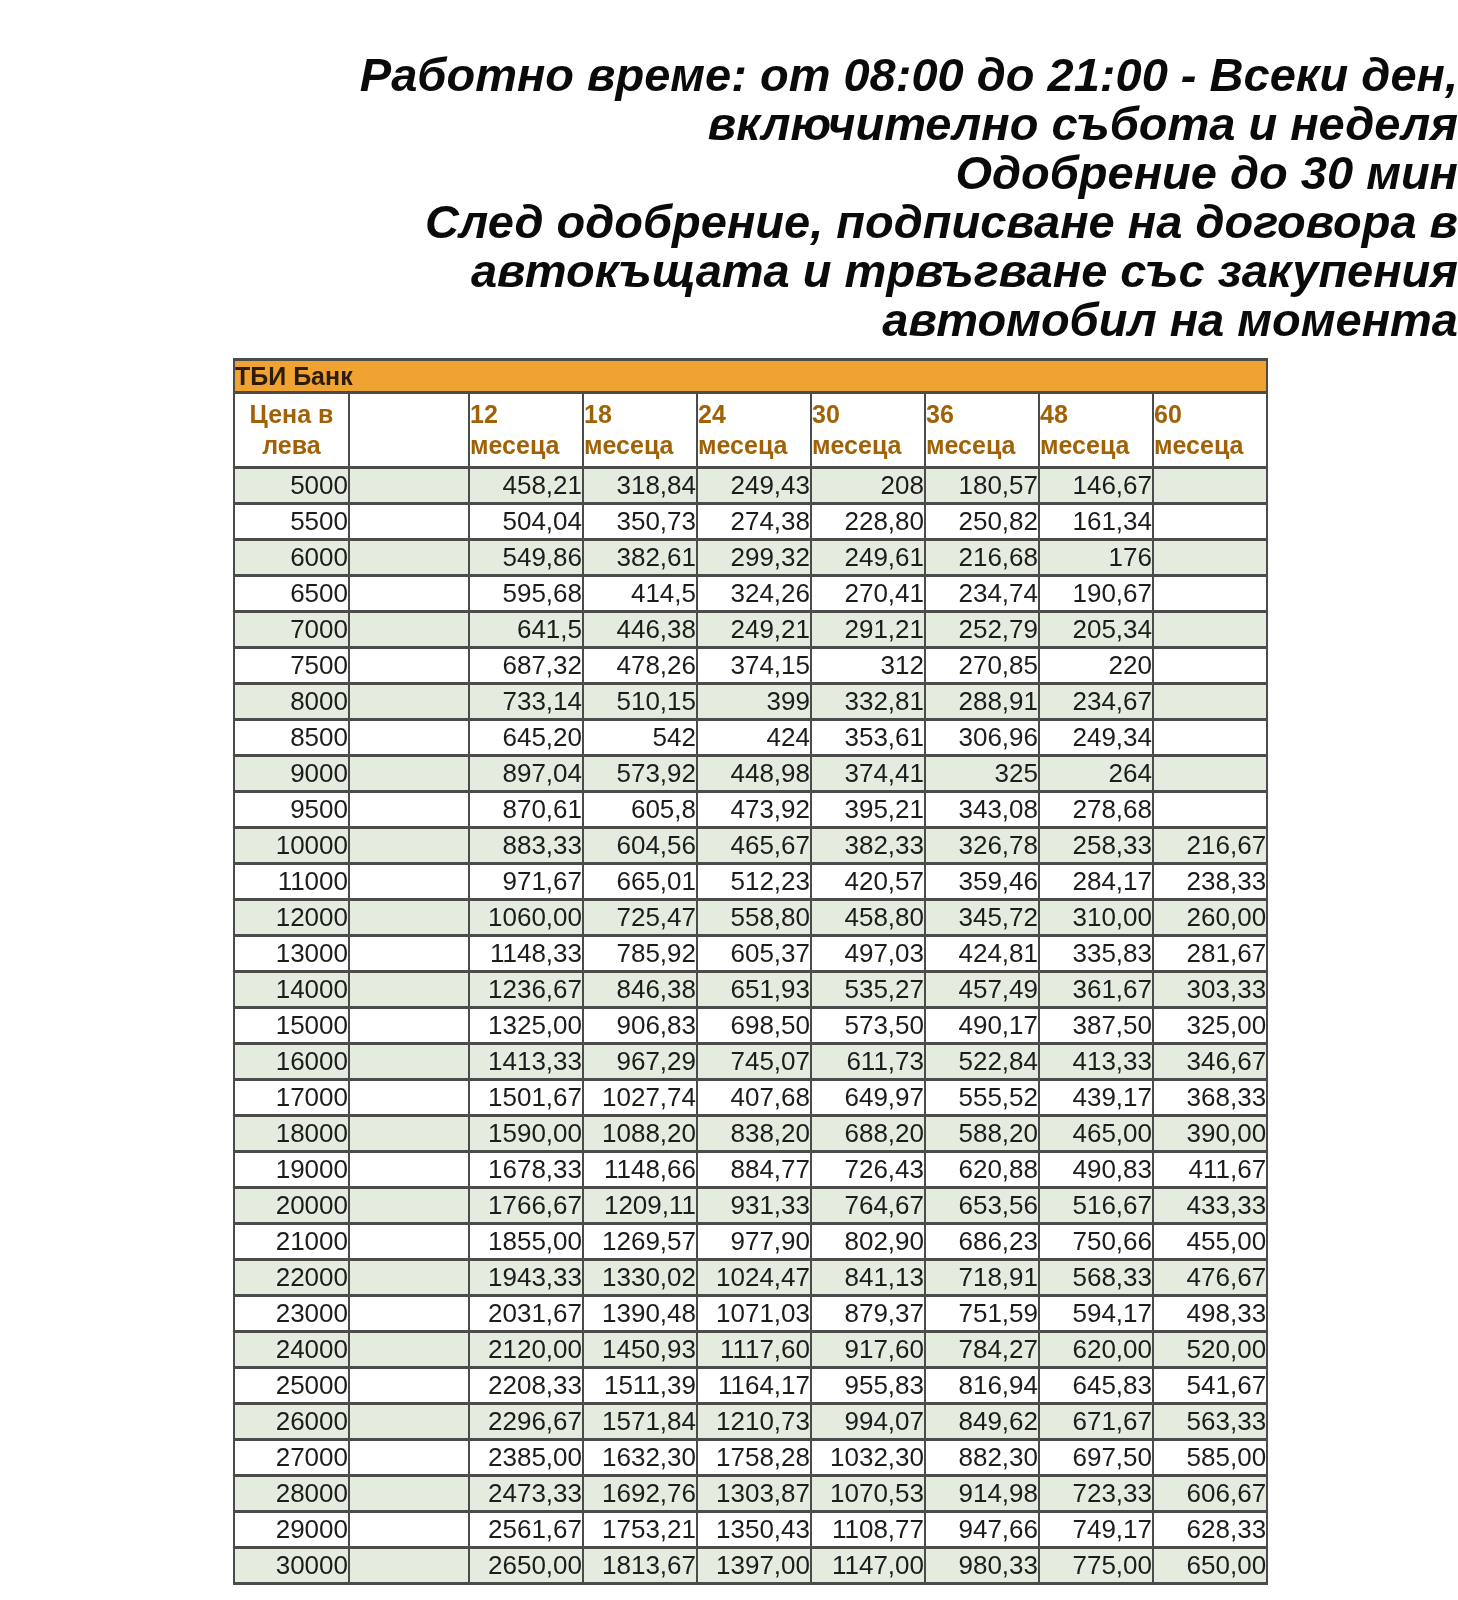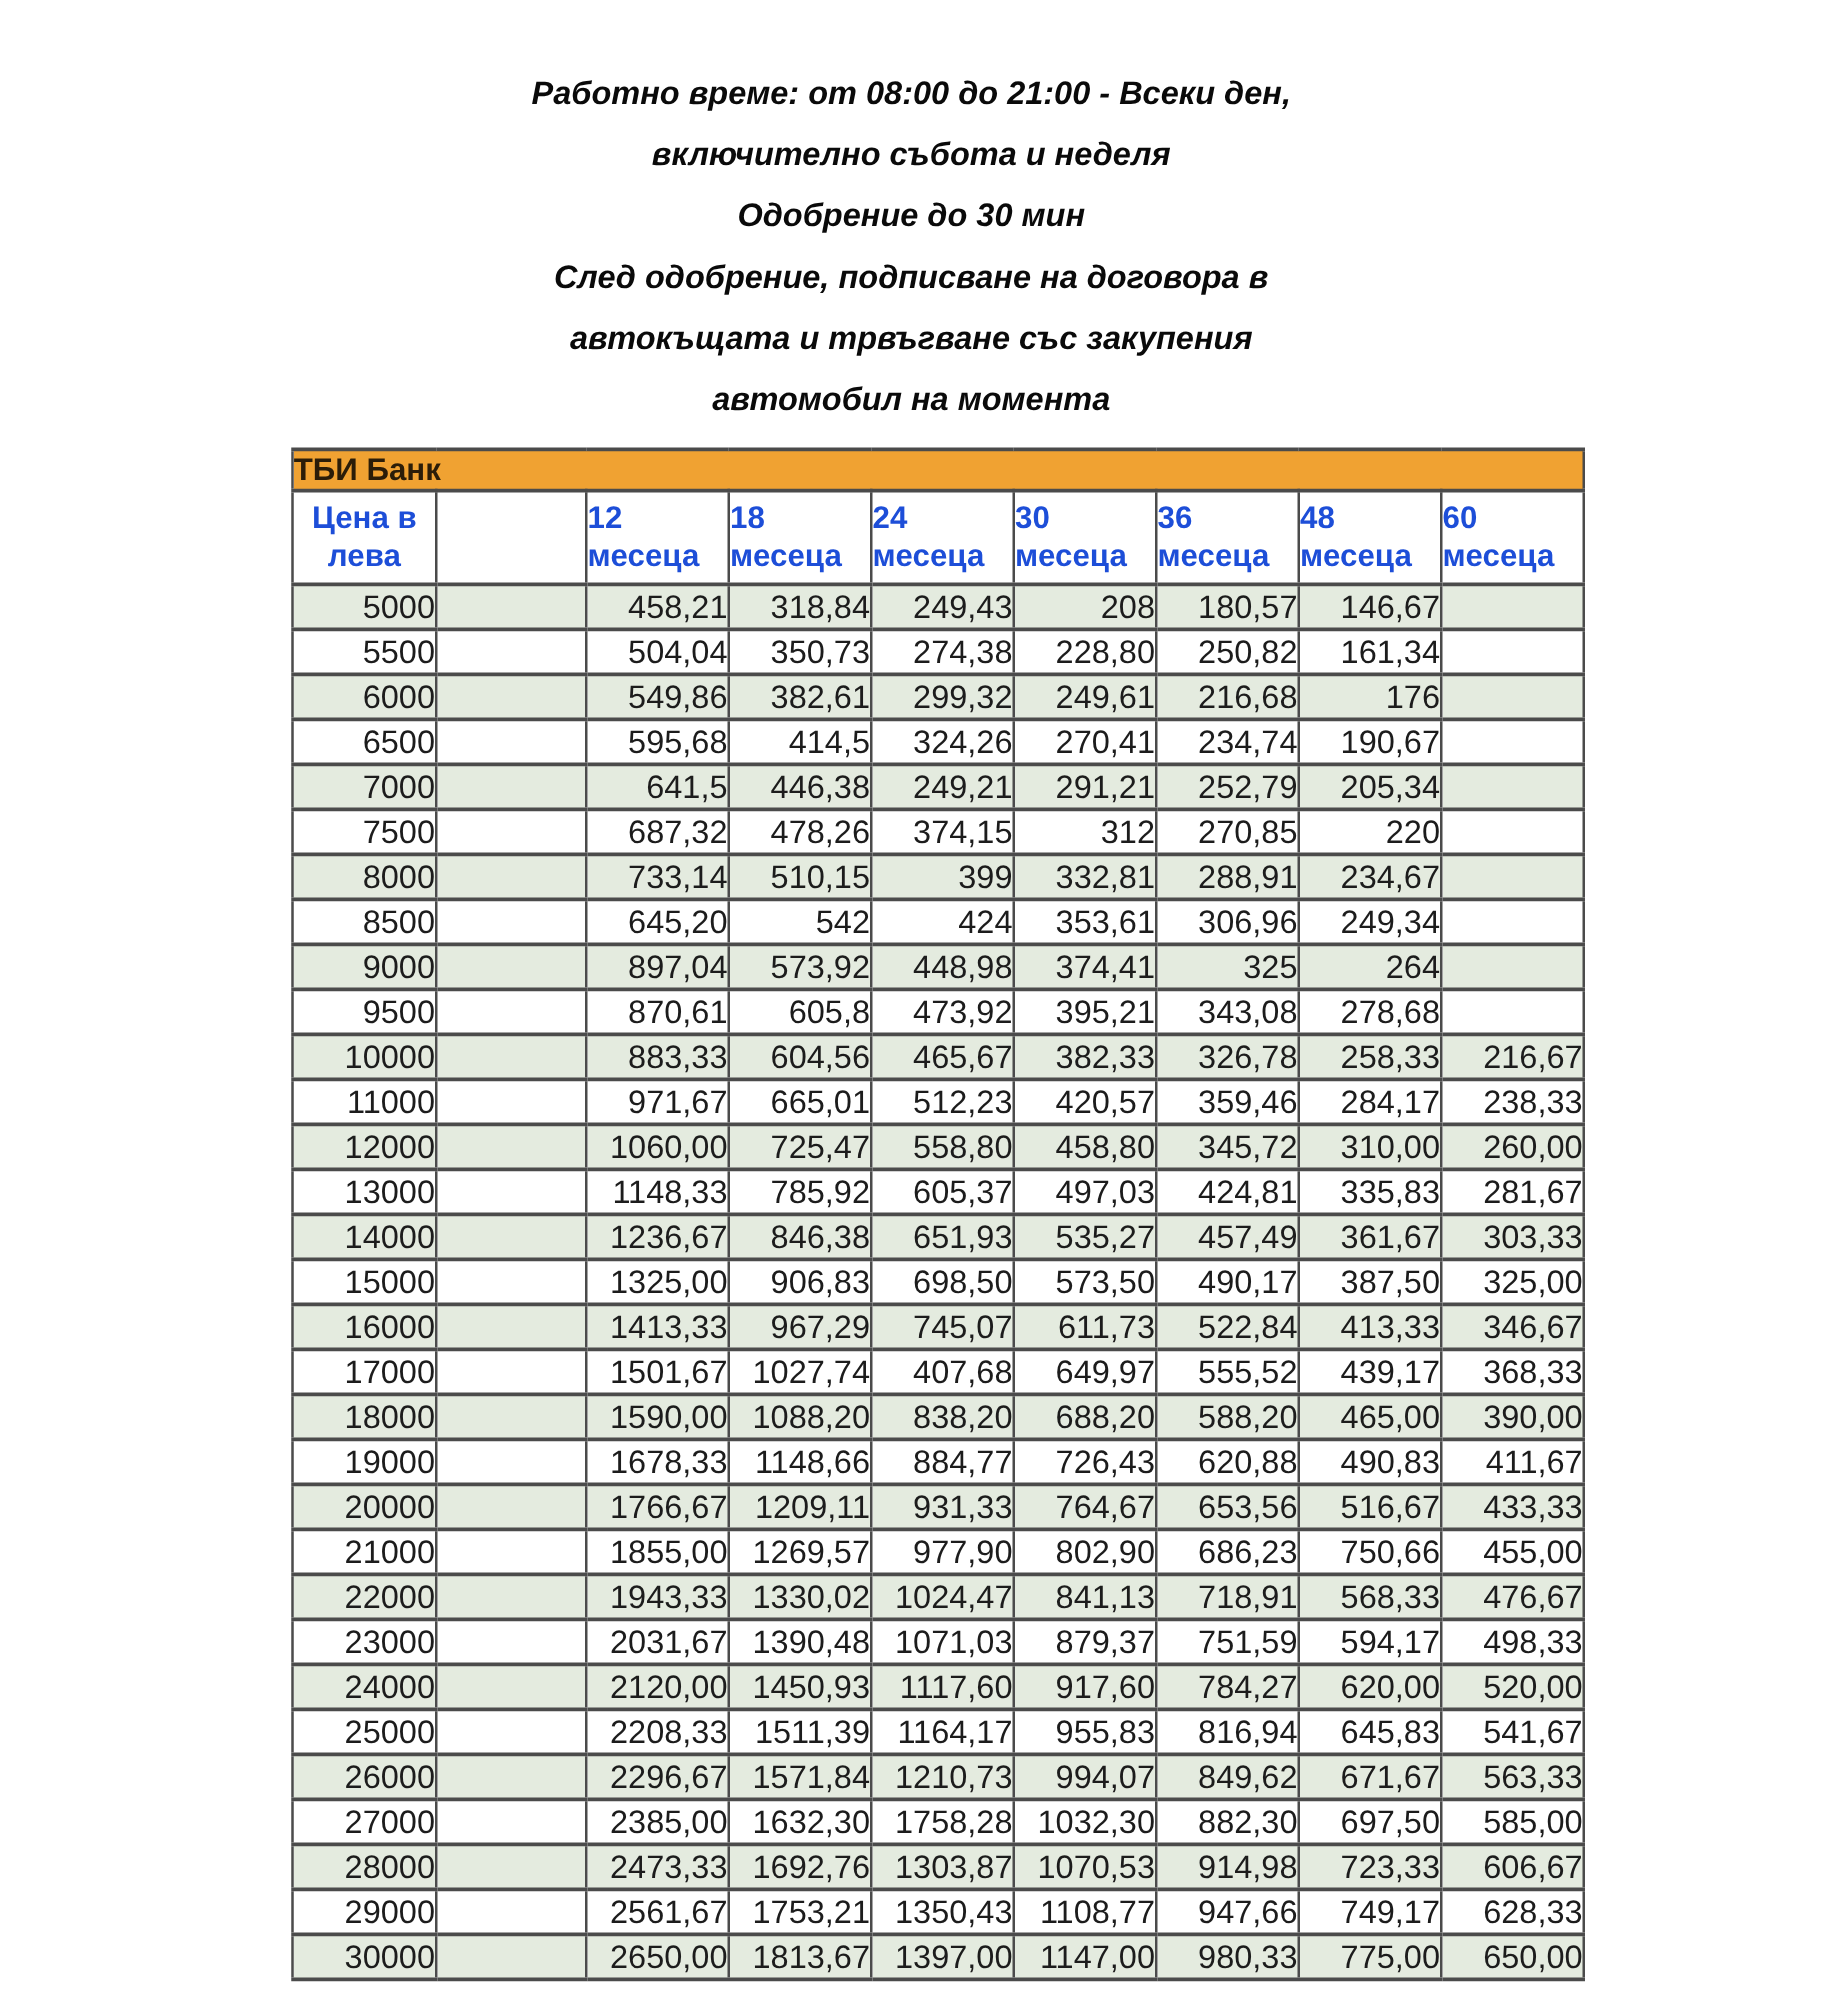--- a/index.html
+++ b/index.html
@@ -5,24 +5,24 @@
   html, body {
     margin: 0;
     padding: 0;
     background: #ffffff;
     width: 1458px;
     height: 1600px;
     font-family: "Liberation Sans", sans-serif;
   }
   .title-block {
     padding-top: 50px;
-    text-align: center;
+    text-align: right;
     font-weight: bold;
     font-style: italic;
-    font-size: 26px;
+    font-size: 47px;
     line-height: 49px;
     color: #0a0a0a;
   }
   .price-table {
     border-collapse: collapse;
     table-layout: fixed;
     width: 1033px;
     margin: 14px 0 0 233px;
   }
   .price-table th, .price-table td {
@@ -40,21 +40,21 @@
     font-weight: bold;
     color: #2b1d08;
   }
   .col-header-row th {
     height: 72px;
     background: #ffffff;
     font-size: 25px;
     font-weight: bold;
     line-height: 31px;
     vertical-align: middle;
-    color: #1d4ed8;
+    color: #a16207;
   }
   .price-h { text-align: center; }
   .month-h { text-align: left; padding-left: 10px; }
   tbody td {
     height: 33px;
     line-height: 33px;
     font-size: 26px;
     color: #1c1c1c;
     text-align: right;
     padding-right: 15px;

